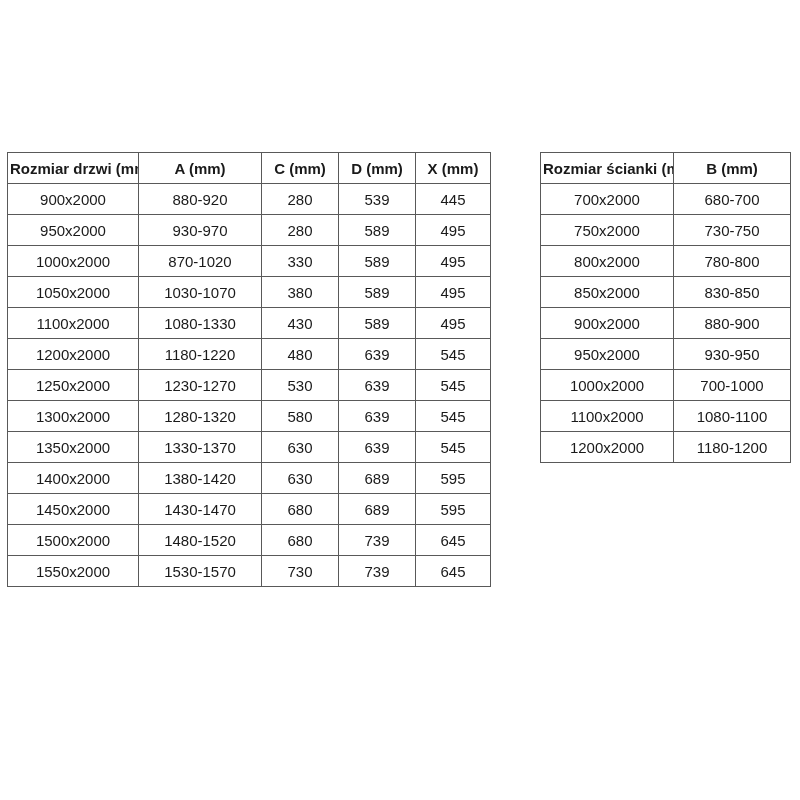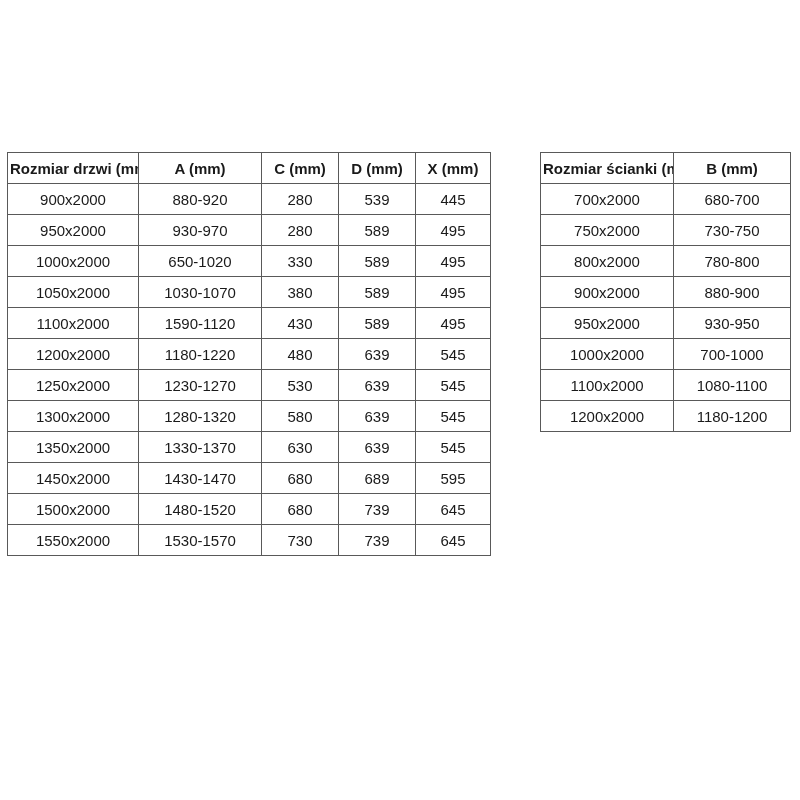--- a/index.html
+++ b/index.html
@@ -84,35 +84,35 @@
         </tr>
         <tr>
           <td>950x2000</td>
           <td>930-970</td>
           <td>280</td>
           <td>589</td>
           <td>495</td>
         </tr>
         <tr>
           <td>1000x2000</td>
-          <td>650-1020</td>
+          <td>870-1020</td>
           <td>330</td>
           <td>589</td>
           <td>495</td>
         </tr>
         <tr>
           <td>1050x2000</td>
           <td>1030-1070</td>
           <td>380</td>
           <td>589</td>
           <td>495</td>
         </tr>
         <tr>
           <td>1100x2000</td>
-          <td>1590-1120</td>
+          <td>1080-1330</td>
           <td>430</td>
           <td>589</td>
           <td>495</td>
         </tr>
         <tr>
           <td>1200x2000</td>
           <td>1180-1220</td>
           <td>480</td>
           <td>639</td>
           <td>545</td>
@@ -130,20 +130,27 @@
           <td>580</td>
           <td>639</td>
           <td>545</td>
         </tr>
         <tr>
           <td>1350x2000</td>
           <td>1330-1370</td>
           <td>630</td>
           <td>639</td>
           <td>545</td>
+        </tr>
+        <tr>
+          <td>1400x2000</td>
+          <td>1380-1420</td>
+          <td>630</td>
+          <td>689</td>
+          <td>595</td>
         </tr>
         <tr>
           <td>1450x2000</td>
           <td>1430-1470</td>
           <td>680</td>
           <td>689</td>
           <td>595</td>
         </tr>
         <tr>
           <td>1500x2000</td>
@@ -180,20 +187,24 @@
         </tr>
         <tr>
           <td>750x2000</td>
           <td>730-750</td>
         </tr>
         <tr>
           <td>800x2000</td>
           <td>780-800</td>
         </tr>
         <tr>
+          <td>850x2000</td>
+          <td>830-850</td>
+        </tr>
+        <tr>
           <td>900x2000</td>
           <td>880-900</td>
         </tr>
         <tr>
           <td>950x2000</td>
           <td>930-950</td>
         </tr>
         <tr>
           <td>1000x2000</td>
           <td>700-1000</td>

